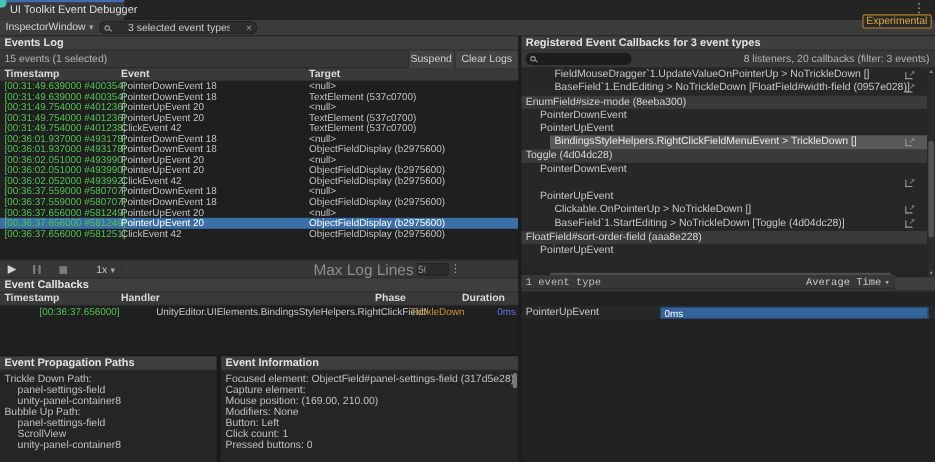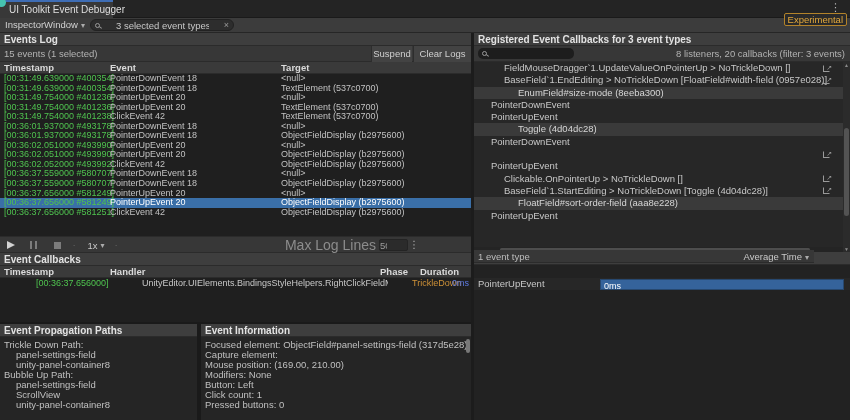--- a/index.html
+++ b/index.html
@@ -50,21 +50,21 @@
   .icon-pause { width:7px; height:8px; border-left:2px solid #7C7C7C; border-right:2px solid #7C7C7C; }
   .icon-stop { width:7px; height:7px; background:#7C7C7C; }
   .pb-dim { color:#6E6E6E; font-size:8px; }
   .pb-speed { color:#C9C9C9; font-size:9.5px; }
   .mll-label { position:absolute; right:95px; top:0; line-height:16px; color:#8C8C8C; font-size:14px; }
   .mll-field { position:absolute; right:63px; top:2px; width:29px; height:12px; background:#2B2B2B; border:1px solid #242424; border-radius:2px; color:#9C9C9C; font:9.5px "Liberation Sans", sans-serif; text-align:left; padding-right:20px; outline:none; }
   .pb-kebab { position:absolute; right:52px; top:0; line-height:16px; color:#B0B0B0; font-size:10px; }
   
   .ec-head { left:0; top:253px; width:471px; height:13px; }
   .ec-colh { left:0; top:266px; width:471px; height:12px; }
-  .c-ph { position:absolute; left:380px; white-space:nowrap; }
+  .c-ph { position:absolute; left:341px; white-space:nowrap; }
   .c-du { position:absolute; left:420px; white-space:nowrap; }
   .ec-rows { position:absolute; left:0; top:278px; width:471px; height:44px; background:#1F1F1F; overflow:hidden;padding-left:32px; }
   .ec-row { position:relative; height:11px; line-height:11px; font-size:9px; color:#C8C8C8; }
   .ec-row .c-ts { color:#4FC34F; }
   .ec-row .c-ev { width:246px; overflow:hidden; }
   .ec-row .c-ph { color:#CE9137; }
   .ec-row .c-du { color:#5B79E3; }
   .bottom-gap { position:absolute; left:0; top:322px; width:471px; height:2px; background:#1A1A1A; }
   
   .pp-head { left:0; top:324px; width:197px; height:13px; }
@@ -78,37 +78,37 @@
   .ei-thumb { position:absolute; left:466px; top:339px; width:4px; height:14px; background:#787878; border-radius:2px; }
   
   .right-base { position:absolute; left:474px; top:33px; width:376px; height:387px; background:#222; }
   .rc-head { left:474px; top:33px; width:376px; height:13px; }
   .rc-bar { position:absolute; left:474px; top:46px; width:376px; height:16px; background:#373737; border-bottom:1px solid #2B2B2B; }
   .rc-search { position:absolute; left:4px; top:2px; width:96px; height:11px; background:#1D1D1D; border-radius:5px; display:flex; align-items:center; padding:0 4px; }
   .rc-summary { position:absolute; right:5px; top:0; line-height:16px; color:#B2B2B2; font-size:9.5px; }
   .rc-list { position:absolute; left:474px; top:62px; width:369px; height:185px; background:#272727; overflow:hidden; }
   .cb-row { position:relative; height:12.3px; line-height:12.3px; font-size:9.5px; color:#C8C8C8; white-space:nowrap; }
   .cb-row.group { background:#3A3A3A; color:#D6D6D6; }
-  .cb-row.group .cb-text { padding-left:4px;margin-left:40px; }
+  .cb-row.group .cb-text { padding-left:4px; }
   .cb-row.event .cb-text { padding-left:17px; }
   .cb-row.callback .cb-text { padding-left:30px; }
   .cb-row .cb-text { display:inline-block; }
   .cb-row.callback.sel .cb-text { background:#585858; color:#E8E8E8; padding-right:140px; margin-left:26px; }
   .cb-row.callback.sel .cb-text { padding-left:4px; }
   .link-icon { position:absolute; right:13px; top:2.5px; width:7px; height:7px; border:1px solid #9A9A9A; border-top-color:transparent; border-right-color:transparent; }
   .link-icon::after { content:'\2197'; position:absolute; right:-3px; top:-4px; font-size:7px; color:#9A9A9A; }
   .rc-hscroll { position:absolute; left:474px; top:247px; width:369px; height:5px; background:#242424; }
   .rc-hthumb { position:absolute; left:26px; top:1px; width:310px; height:3px; background:#4D4D4D; border-radius:2px; }
   .rc-vscroll { position:absolute; left:843px; top:62px; width:7px; height:190px; background:#2B2B2B; }
   .vs-arrow { position:absolute; left:0; width:7px; text-align:center; font-size:5px; color:#8A8A8A; line-height:6px; }
   .vs-up { top:0; } .vs-down { bottom:0; }
   .rc-vthumb { position:absolute; left:1px; top:66px; width:5px; height:88px; background:#535353; border-radius:3px; }
   
   .ed-head { left:474px; top:252px; width:376px; height:13px; }
-  .ed-bar { position:absolute; left:474px; top:250px; width:340px; height:13px; background:#373737; border-bottom:1px solid #2B2B2B; }
+  .ed-bar { position:absolute; left:474px; top:250px; width:340px; height:13px; background:#373737; border-bottom:1px solid #2B2B2B;font-family:Liberation Mono, monospace; }
   .ed-count { position:absolute; left:4px; top:0; line-height:13px; color:#BDBDBD; font-size:9.5px; }
   .ed-sort { position:absolute; right:5px; top:0; line-height:13px; color:#C9C9C9; font-size:9.5px; }
   .ed-rows { position:absolute; left:474px; top:278px; width:376px; }
   .dur-row { position:relative; height:12px; line-height:12px; background:#272727; font-size:9.5px; }
   .dur-name { position:absolute; left:4px; color:#C8C8C8; }
   .dur-bar-track { position:absolute; left:126px; right:6px; top:0.5px; height:11px; }
   .dur-bar { height:100%; background:#35639B; border:1px solid #27486F; }
   .dur-val { color:#FFF; font-size:9px; padding-left:3px; line-height:10px; display:inline-block; }
 </style>
 </head>
@@ -296,20 +296,21 @@
       <input style="flex: 1 1 0%; min-width: 0px; background: transparent; border: none; outline: none; color: rgb(200, 200, 200); font: 9px &quot;Liberation Sans&quot;, sans-serif;" value="">
     </div>
     <span class="rc-summary">8 listeners, 20 callbacks (filter: 3 events)</span>
   </div>
   <div class="rc-list">
       <div class="cb-row callback"><span class="cb-text">FieldMouseDragger`1.UpdateValueOnPointerUp &gt; NoTrickleDown []</span><span class="link-icon"></span></div>
       <div class="cb-row callback"><span class="cb-text">BaseField`1.EndEditing &gt; NoTrickleDown [FloatField#width-field (0957e028)]</span><span class="link-icon"></span></div>
       <div class="cb-row group"><span class="cb-text">EnumField#size-mode (8eeba300)</span></div>
       <div class="cb-row event"><span class="cb-text">PointerDownEvent</span></div>
       <div class="cb-row event"><span class="cb-text">PointerUpEvent</span></div>
+      <div class="cb-row callback sel"><span class="cb-text">BindingsStyleHelpers.RightClickFieldMenuEvent &gt; TrickleDown []</span><span class="link-icon"></span></div>
       <div class="cb-row group"><span class="cb-text">Toggle (4d04dc28)</span></div>
       <div class="cb-row event"><span class="cb-text">PointerDownEvent</span></div>
       <div class="cb-row callback"><span class="link-icon"></span></div>
       <div class="cb-row event"><span class="cb-text">PointerUpEvent</span></div>
       <div class="cb-row callback"><span class="cb-text">Clickable.OnPointerUp &gt; NoTrickleDown []</span><span class="link-icon"></span></div>
       <div class="cb-row callback"><span class="cb-text">BaseField`1.StartEditing &gt; NoTrickleDown [Toggle (4d04dc28)]</span><span class="link-icon"></span></div>
       <div class="cb-row group"><span class="cb-text">FloatField#sort-order-field (aaa8e228)</span></div>
       <div class="cb-row event"><span class="cb-text">PointerUpEvent</span></div>
     </div>
   <div class="rc-hscroll">

